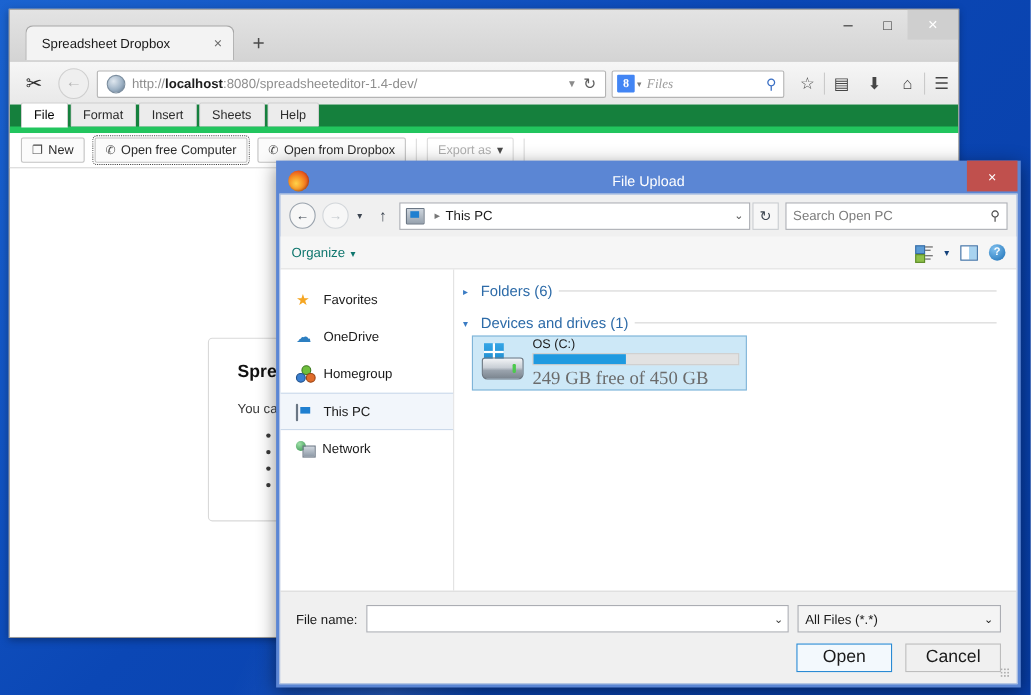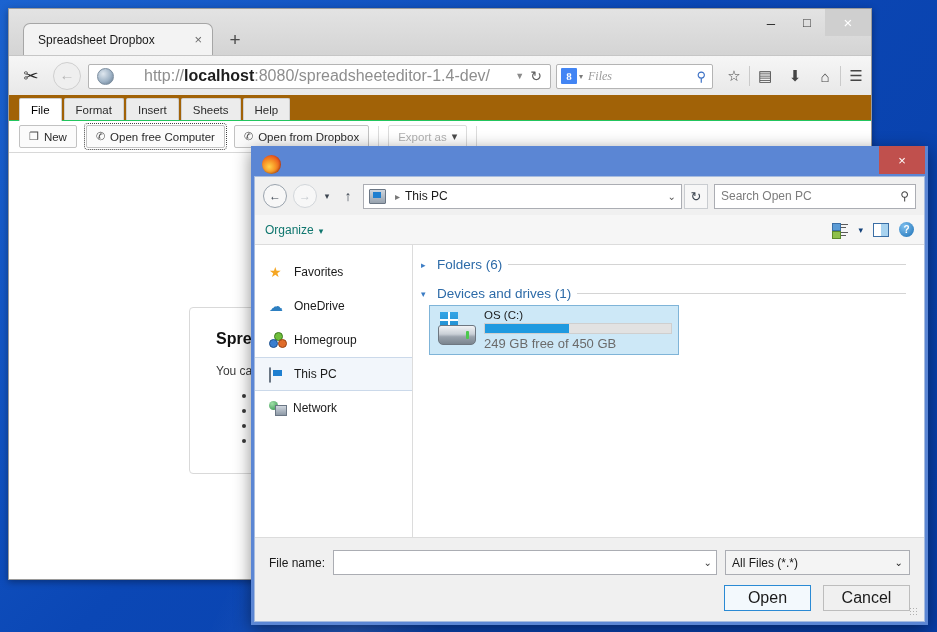--- a/index.html
+++ b/index.html
@@ -36,36 +36,36 @@
     background:linear-gradient(#f6f6f6,#e8e8e8);border-top:1px solid #c6c6c6;
     border-bottom:1px solid #bfbfbf;display:flex;align-items:center;}
   .scissors{width:44px;text-align:center;font-size:18px;color:#2b2b2b;}
   .backbtn{width:26px;height:26px;border-radius:50%;border:1px solid #cfcfcf;
     background:#efefef;color:#b6b6b6;font-size:15px;text-align:center;line-height:24px;}
   .urlbar{flex:1;height:25px;margin:0 5px 0 7px;background:#fff;border:1px solid #b4b4b4;
     border-radius:2px;display:flex;align-items:center;padding:0 4px;box-sizing:border-box;}
   .globe{width:15px;height:15px;border-radius:50%;
     background:radial-gradient(circle at 35% 32%,#dfe7ef 0%,#9fb3c6 55%,#5e7489 100%);
     border:1px solid #7b8d9e;margin:0 6px 0 4px;flex:none;}
-  .url{font-size:16px;color:#8e8e8e;white-space:nowrap;overflow:hidden;margin-left:24px;}
+  .url{font-size:12px;color:#8e8e8e;white-space:nowrap;overflow:hidden;}
   .url b{color:#1d1d1d;font-weight:bold;}
   .urlbar .caret{color:#8b8b8b;font-size:9px;margin-left:auto;padding:0 6px;}
   .reload{color:#5d5d5d;font-size:14px;padding-right:4px;}
   .searchbox{width:157px;height:25px;background:#fff;border:1px solid #b4b4b4;border-radius:2px;
     display:flex;align-items:center;box-sizing:border-box;margin-right:6px;}
   .gicon{width:16px;height:16px;background:#4285f4;color:#fff;font-size:11px;font-weight:bold;
     text-align:center;line-height:16px;margin:0 2px 0 4px;border-radius:1px;font-family:"Liberation Serif",serif;}
   .searchbox .caret{color:#7a7a7a;font-size:8px;margin-right:5px;}
   .searchbox .ph{font-size:12px;color:#9a9a9a;font-style:italic;font-family:"Liberation Serif",serif;flex:1;}
   .searchbox .mag{color:#3a6fc4;font-size:13px;margin-right:6px;}
   .navicon{width:30px;text-align:center;color:#454545;font-size:15px;}
   .navsep{width:1px;height:20px;background:#cacaca;}
 
   .content{position:absolute;left:0;top:86px;width:100%;bottom:0;background:#fff;}
-  .apptabs{height:26px;background:#a16207;border-bottom:1px solid #22c55e;display:flex;
+  .apptabs{height:26px;background:#15803d;border-bottom:6px solid #22c55e;display:flex;
     align-items:flex-end;padding-left:10px;box-sizing:border-box;}
   .atab{font-size:11.5px;color:#2b2b2b;padding:5px 11px 4px;border:1px solid #cfcfcf;
     border-bottom:none;background:#ececec;margin-right:2px;border-radius:2px 2px 0 0;}
   .atab.active{background:#fff;color:#000;position:relative;top:1px;padding-bottom:5px;}
   .apptools{height:32px;background:#fff;border-bottom:1px solid #d8d8d8;display:flex;
     align-items:center;padding-left:10px;box-sizing:border-box;}
   .tbtn{font-size:11.5px;color:#2b2b2b;border:1px solid #c2c2c2;background:#fbfbfb;
     padding:4px 9px;margin-right:9px;border-radius:2px;display:flex;align-items:center;gap:5px;
     white-space:nowrap;}
   .tbtn.focused{outline:1px dotted #444;outline-offset:1px;}
@@ -167,21 +167,21 @@
     background:linear-gradient(#35a5e6,#1f8ed0);}
   .drvico .wl{position:absolute;background:#fff;}
   .drvico .body{position:absolute;left:2px;top:14px;width:36px;height:18px;border-radius:3px 3px 5px 5px;
     background:linear-gradient(#f2f4f6 0%,#c9cfd6 45%,#9aa3ad 60%,#7b858f 100%);
     border:1px solid #6e7781;}
   .drvico .led{position:absolute;left:30px;top:20px;width:3px;height:8px;background:#4cc94c;border-radius:1px;}
   .drvinfo{flex:1;min-width:0;}
   .drvname{font-size:11.5px;color:#1a1a1a;margin-bottom:2px;}
   .drvbar{height:11px;background:#e2e2e2;border:1px solid #cfcfcf;box-sizing:border-box;position:relative;}
   .drvbar i{position:absolute;left:0;top:0;bottom:0;width:45%;background:#1f9ae0;display:block;}
-  .drvfree{font-size:13px;color:#6b6b6b;margin-top:2px;}
+  .drvfree{font-size:17px;color:#6b6b6b;margin-top:2px;font-family:Liberation Serif, serif;}
 
   .bottombar{border-top:1px solid #dcdcdc;background:#f0f0f0;padding:12px 14px 10px;box-sizing:border-box;}
   .fnrow{display:flex;align-items:center;}
   .fnlabel{font-size:12px;color:#1a1a1a;margin-right:8px;}
   .fnfield{flex:1;height:25px;background:#fff;border:1px solid #abadb3;display:flex;align-items:center;
     box-sizing:border-box;padding:0 4px;}
   .fnfield input{border:none;outline:none;flex:1;font-size:12px;font-family:"Liberation Sans",sans-serif;}
   .cvbtn{color:#3a3a3a;font-size:10px;padding-left:6px;}
   .filtersel{width:185px;height:25px;background:#f4f4f4;border:1px solid #abadb3;margin-left:8px;
     display:flex;align-items:center;box-sizing:border-box;padding:0 6px;font-size:12px;color:#1a1a1a;}
@@ -275,20 +275,21 @@
         <li>O</li>
         <li>O</li>
       </ul>
     </div>
   </div>
 </div>
 
 <div class="dlg">
   <div class="dlg-title">
     <span class="ff-logo"></span>
+    <span class="t">File Upload</span>
     <span class="dlg-close">×</span>
   </div>
 
   <div class="dlg-body">
 
     <div class="addrrow">
       <div class="ncirc">←</div>
       <div class="ncirc dis" style="margin-left:6px">→</div>
       <div class="ndrop">▾</div>
       <div class="nup">↑</div>

